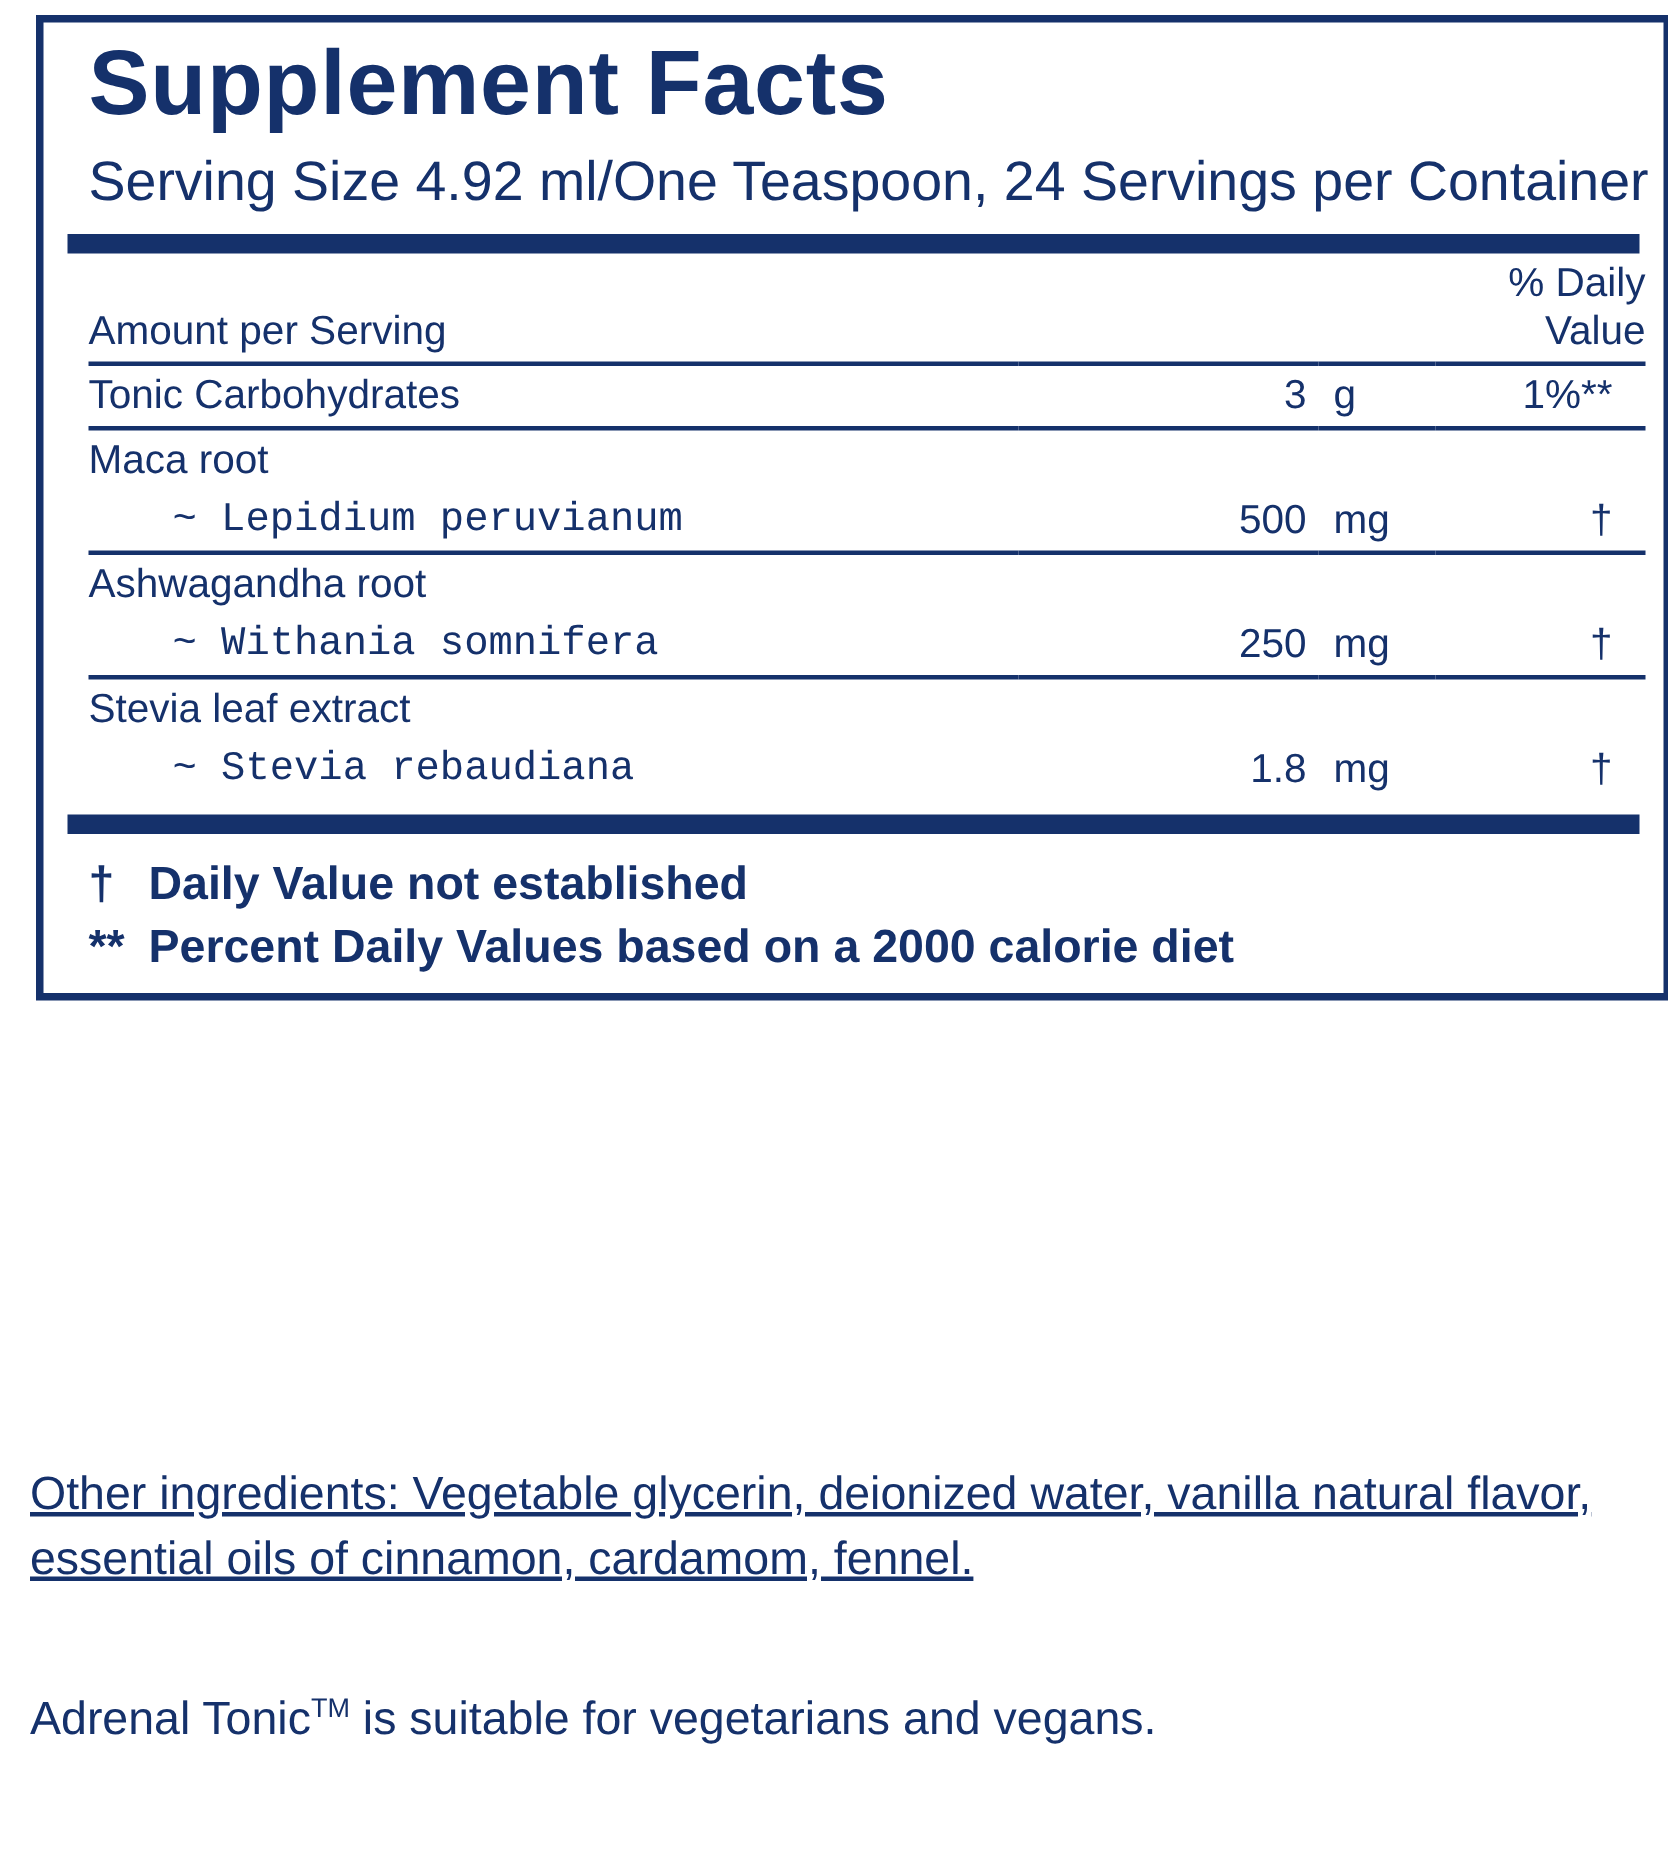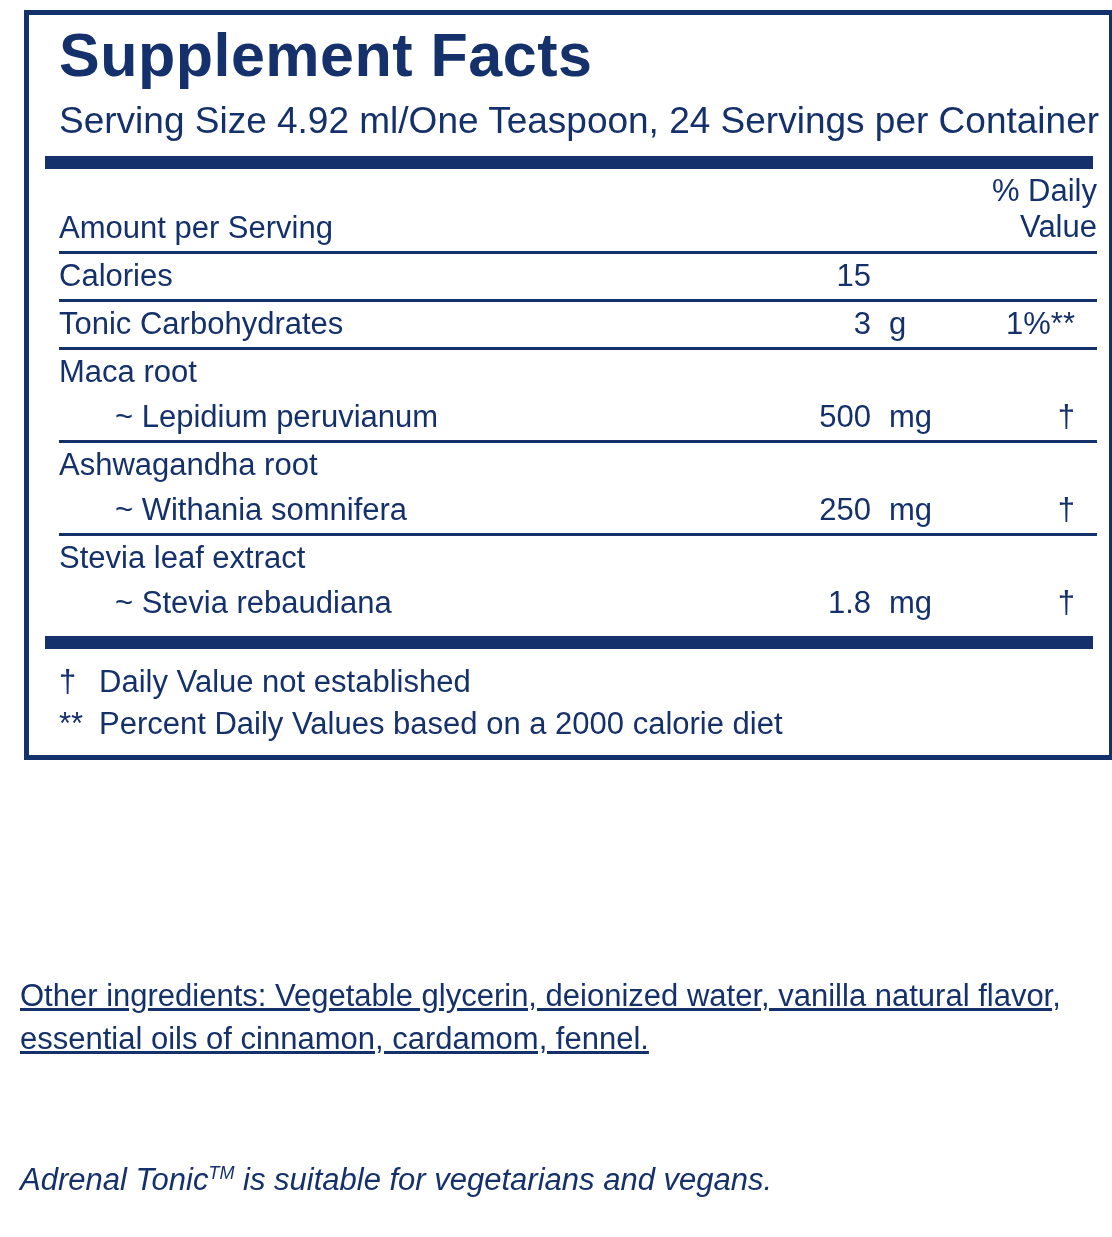--- a/index.html
+++ b/index.html
@@ -52,21 +52,21 @@
     margin: 0 0 0 0;
   }
   table.facts {
     width: 100%;
     border-collapse: collapse;
     table-layout: fixed;
     margin-left: 14px;
     width: calc(100% - 14px);
   }
   table.facts td {
-    font-size: 31px;
+    font-size: 27px;
     padding: 4px 0 5px 0;
     vertical-align: bottom;
     border: 0;
   }
   .col-name { width: 620px; }
   .col-amt  { width: 200px; text-align: right; padding-right: 8px !important; }
   .col-unit { width: 78px;  text-align: left; padding-left: 10px !important;}
   .col-dv   { width: 140px; text-align: right; padding-right: 22px !important;}
 
   tr.line td { border-bottom: 3px solid #15316b; }
@@ -79,53 +79,54 @@
     vertical-align: top;
   }
   .hdr-dv {
     text-align: right;
     line-height: 1.18;
     padding-right: 22px;
   }
   .indent {
     padding-left: 56px !important;
     white-space: nowrap;
+    font-family: Liberation Mono, monospace;
   }
   .dagger {
     font-size: 33px;
   }
   .footnotes {
     margin: 12px 0 10px 14px;
   }
   .footnote {
     font-size: 31px;
     line-height: 1.35;
     white-space: nowrap;
+    font-weight: bold;
   }
   .fn-mark {
     display: inline-block;
     min-width: 40px;
   }
   
   .other {
     position: absolute;
     left: 20px;
     top: 975px;
     width: 1070px;
     font-size: 31px;
     line-height: 1.38;
     text-decoration: underline;
   }
   .suitable {
     position: absolute;
     left: 20px;
-    top: 1160px;
+    top: 1126px;
     font-size: 31px;
     line-height: 1.3;
-    font-style: italic;
   }
   .tm {
     font-size: 18px;
     vertical-align: super;
   }
 </style>
 </head>
 <body>
 
 <div class="page">
@@ -149,26 +150,20 @@
         <tr class="hdr-row line">
           <td>Amount per Serving</td>
           <td></td>
           <td></td>
           <td class="hdr-dv">
             <span>% Daily</span><br>
             <span>Value</span>
           </td>
         </tr>
 
-        <tr class="line">
-          <td>Calories</td>
-          <td class="col-amt">15</td>
-          <td class="col-unit"></td>
-          <td class="col-dv"></td>
-        </tr>
 
         <tr class="line">
           <td>Tonic Carbohydrates</td>
           <td class="col-amt">3</td>
           <td class="col-unit">g</td>
           <td class="col-dv">1%**</td>
         </tr>
 
         <tr class="noline">
           <td>Maca root</td>

